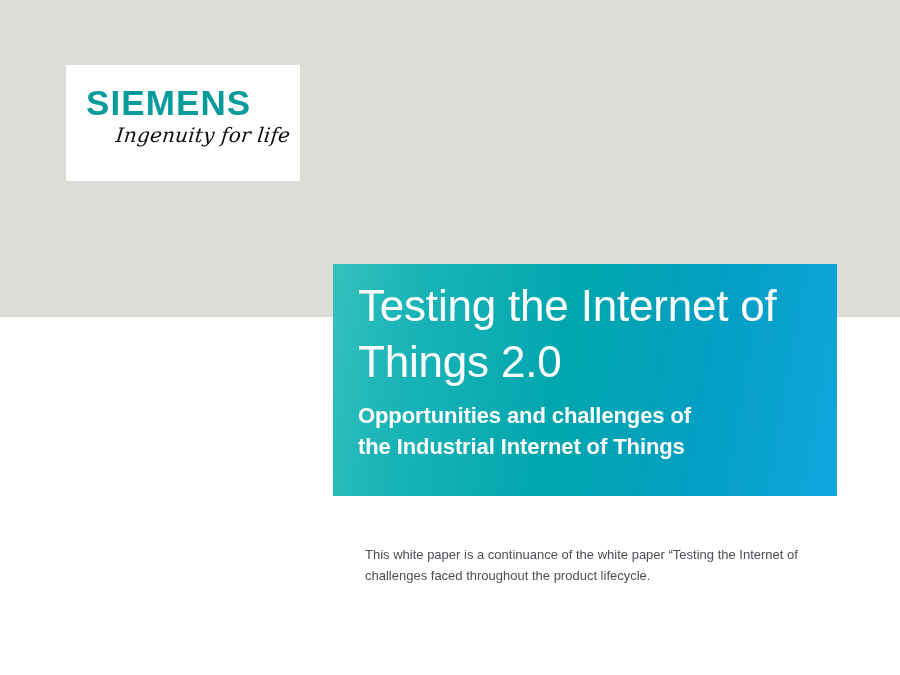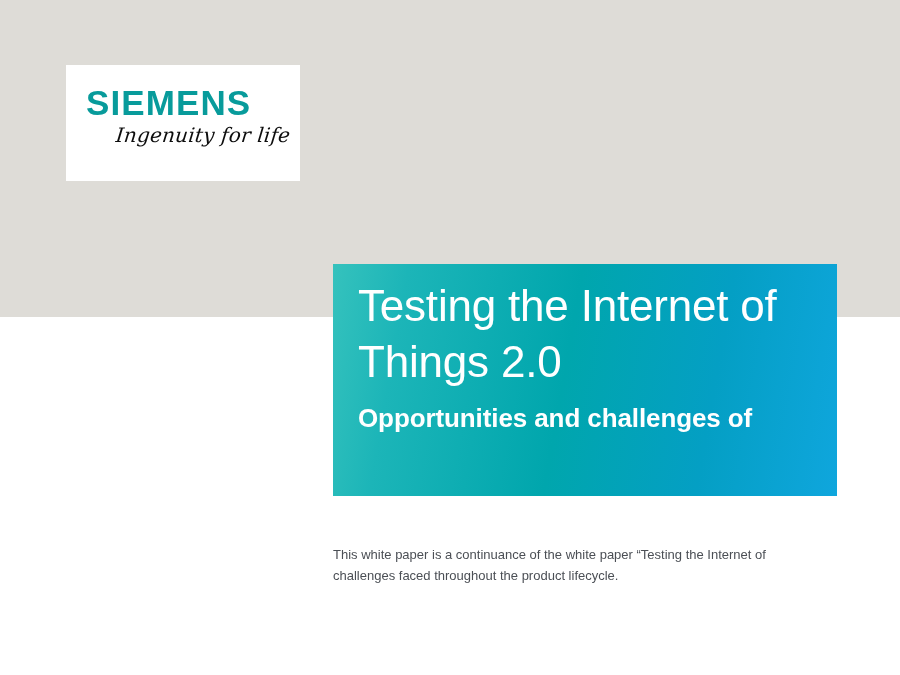--- a/index.html
+++ b/index.html
@@ -92,56 +92,57 @@
     letter-spacing: -0.2px;
   }
   #cover-subtitle {
     position: absolute;
     left: 25px;
     top: 136px;
     width: 460px;
     color: #ffffff;
     font-family: "Liberation Sans", sans-serif;
     font-weight: 700;
-    font-size: 26px;
+    font-size: 22px;
     line-height: 1.42;
     letter-spacing: -0.1px;
   }
   .subtitle-line { display: block; }
 
   
   #abstract {
     position: absolute;
     left: 333px;
     top: 544px;
     width: 505px;
     color: #4b4f55;
     font-family: "Liberation Sans", sans-serif;
     font-weight: 400;
     font-size: 13px;
     line-height: 1.62;
   }
-  .abstract-line { display: block; white-space: nowrap; }
+  .abstract-line { display: block; white-space: nowrap; margin-left: 32px; }
 </style>
 </head>
 <body>
 
 <div id="cover-page">
 
   <div id="header-band"></div>
 
   <div id="logo-plate">
     <div id="logo-wordmark">SIEMENS</div>
     <div id="logo-tagline">Ingenuity for life</div>
   </div>
 
   <div id="title-panel">
     <div id="cover-title">Testing the Internet of Things 2.0</div>
     <div id="cover-subtitle">
       <span class="subtitle-line">Opportunities and challenges of</span>
+      <span class="subtitle-line">the Industrial Internet of Things</span>
     </div>
   </div>
 
   <div id="abstract">
     <span class="abstract-line">This white paper is a continuance of the white paper “Testing the Internet of</span>
     <span class="abstract-line">challenges faced throughout the product lifecycle.</span>
   </div>
 
 </div>
 

